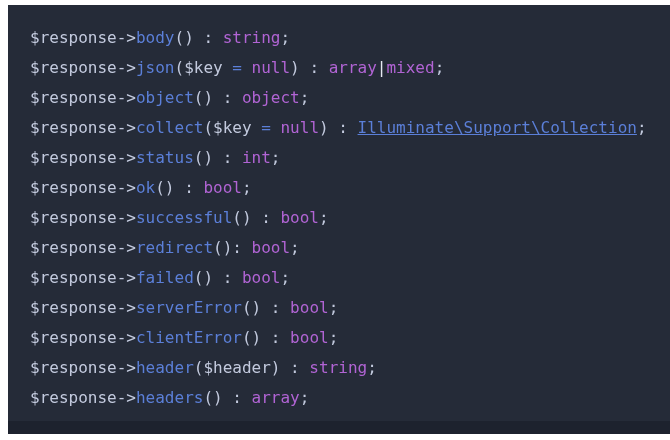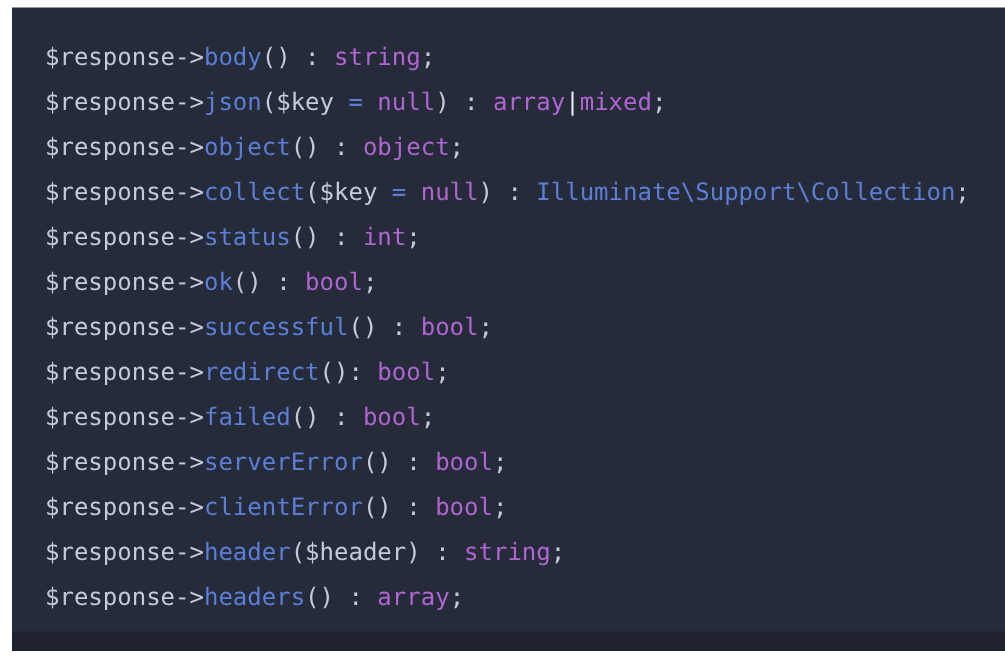--- a/index.html
+++ b/index.html
@@ -36,21 +36,21 @@
   .footer-strip {
     position: absolute;
     left: 0;
     right: 0;
     bottom: 0;
     height: 13px;
     background: var(--footer-bg, #1d222e);
   }
   .tok-plain  { color: var(--c-plain,  #c3cade); }
   .tok-method { color: var(--c-method, #5b7fd8); }
-  .tok-class  { color: var(--c-class,  #5b7fd8); }
+  .tok-class  { color: var(--c-class,  #5b7fd8); text-decoration: underline; }
   .tok-type   { color: var(--c-type,   #b164d4); }
   .tok-op     { color: var(--c-op,     #5b7fd8); }
   .tok-pipe   { color: var(--c-pipe,   #e6e9f2); }
 </style>
 </head>
 <body>
 
 <div class="panel">
   <pre class="code"><div class="code-line"><span class="tok-plain">$response-&gt;</span><span class="tok-method">body</span><span class="tok-plain">() : </span><span class="tok-type">string</span><span class="tok-plain">;</span></div><div class="code-line"><span class="tok-plain">$response-&gt;</span><span class="tok-method">json</span><span class="tok-plain">($key </span><span class="tok-op">=</span><span class="tok-plain"> </span><span class="tok-type">null</span><span class="tok-plain">) : </span><span class="tok-type">array</span><span class="tok-pipe">|</span><span class="tok-type">mixed</span><span class="tok-plain">;</span></div><div class="code-line"><span class="tok-plain">$response-&gt;</span><span class="tok-method">object</span><span class="tok-plain">() : </span><span class="tok-type">object</span><span class="tok-plain">;</span></div><div class="code-line"><span class="tok-plain">$response-&gt;</span><span class="tok-method">collect</span><span class="tok-plain">($key </span><span class="tok-op">=</span><span class="tok-plain"> </span><span class="tok-type">null</span><span class="tok-plain">) : </span><span class="tok-class">Illuminate\Support\Collection</span><span class="tok-plain">;</span></div><div class="code-line"><span class="tok-plain">$response-&gt;</span><span class="tok-method">status</span><span class="tok-plain">() : </span><span class="tok-type">int</span><span class="tok-plain">;</span></div><div class="code-line"><span class="tok-plain">$response-&gt;</span><span class="tok-method">ok</span><span class="tok-plain">() : </span><span class="tok-type">bool</span><span class="tok-plain">;</span></div><div class="code-line"><span class="tok-plain">$response-&gt;</span><span class="tok-method">successful</span><span class="tok-plain">() : </span><span class="tok-type">bool</span><span class="tok-plain">;</span></div><div class="code-line"><span class="tok-plain">$response-&gt;</span><span class="tok-method">redirect</span><span class="tok-plain">(): </span><span class="tok-type">bool</span><span class="tok-plain">;</span></div><div class="code-line"><span class="tok-plain">$response-&gt;</span><span class="tok-method">failed</span><span class="tok-plain">() : </span><span class="tok-type">bool</span><span class="tok-plain">;</span></div><div class="code-line"><span class="tok-plain">$response-&gt;</span><span class="tok-method">serverError</span><span class="tok-plain">() : </span><span class="tok-type">bool</span><span class="tok-plain">;</span></div><div class="code-line"><span class="tok-plain">$response-&gt;</span><span class="tok-method">clientError</span><span class="tok-plain">() : </span><span class="tok-type">bool</span><span class="tok-plain">;</span></div><div class="code-line"><span class="tok-plain">$response-&gt;</span><span class="tok-method">header</span><span class="tok-plain">($header) : </span><span class="tok-type">string</span><span class="tok-plain">;</span></div><div class="code-line"><span class="tok-plain">$response-&gt;</span><span class="tok-method">headers</span><span class="tok-plain">() : </span><span class="tok-type">array</span><span class="tok-plain">;</span></div></pre>
   <div class="footer-strip"></div>

